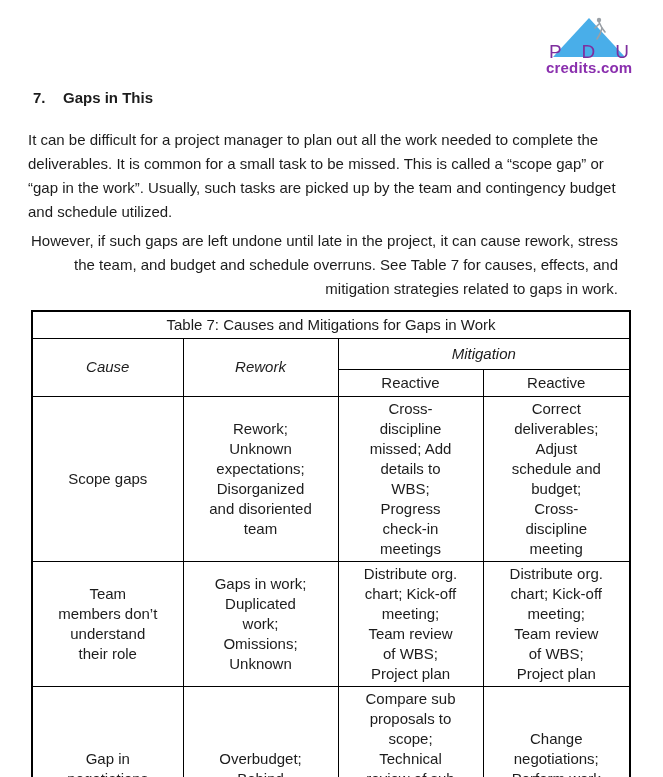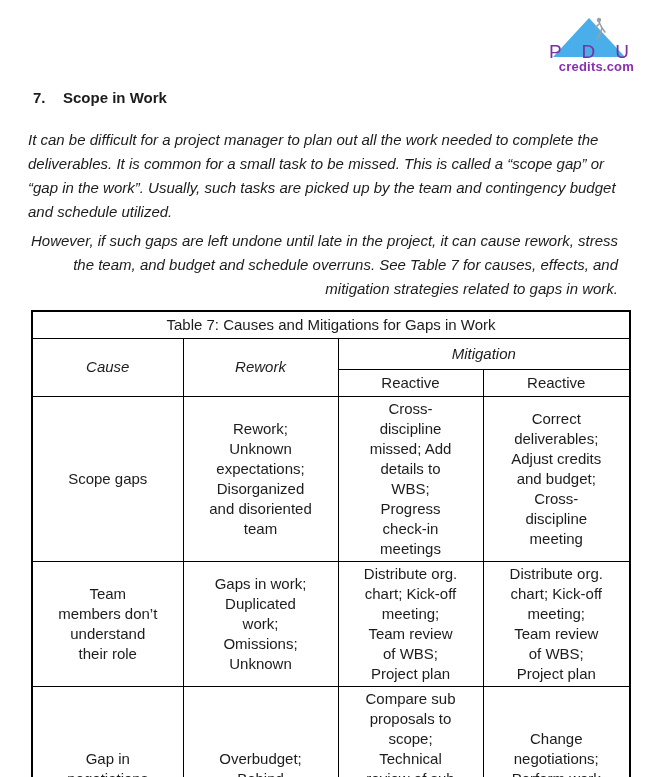--- a/index.html
+++ b/index.html
@@ -26,22 +26,22 @@
     display: flex;
     justify-content: space-between;
     font-size: 19px;
     font-weight: 400;
     color: #7e2f9e;
   }
   .logo-domain {
     position: absolute;
     top: 45px; left: 0;
     width: 88px;
-    text-align: right;
-    font-size: 13px;
+    text-align: left;
+    font-size: 15px;
     font-weight: 700;
     color: #8a2fae;
     letter-spacing: 0.2px;
   }
 
   
   .heading {
     position: absolute;
     top: 89px; left: 33px;
     display: flex;
@@ -52,21 +52,20 @@
   .heading .h-num { width: 30px; }
 
   
   .para {
     position: absolute;
     left: 28px;
     width: 590px;
     font-size: 15px;
     line-height: 24px;
     color: #1c1c1c;
-    font-style: italic;
   }
   .para-1 { top: 128px; }
   .para-2 { top: 229px; text-align: right; }
 
   
   .gaps-table {
     position: absolute;
     top: 310px; left: 31px;
     width: 598px;
     border-collapse: collapse;
@@ -111,21 +110,21 @@
   <div class="logo-letters">
     <span>P</span>
     <span>D</span>
     <span>U</span>
   </div>
   <div class="logo-domain">credits.com</div>
 </div>
 
 <div class="heading">
   <span class="h-num">7.</span>
-  <span class="h-title">Scope in Work</span>
+  <span class="h-title">Gaps in This</span>
 </div>
 
 <p class="para para-1">It can be difficult for a project manager to plan out all the work needed to complete the deliverables. It is common for a small task to be missed. This is called a “scope gap” or “gap in the work”. Usually, such tasks are picked up by the team and contingency budget and schedule utilized.</p>
 <p class="para para-2">However, if such gaps are left undone until late in the project, it can cause rework, stress the team, and budget and schedule overruns. See Table 7 for causes, effects, and mitigation strategies related to gaps in work.</p>
 
 <table class="gaps-table">
   <colgroup>
     <col class="col-cause">
       <col class="col-effect">
       <col class="col-proact">
@@ -141,21 +140,21 @@
       <td colspan="2">Mitigation</td>
     </tr>
     <tr class="row-h2">
       <td>Reactive</td>
       <td>Reactive</td>
     </tr>
     <tr class="row-d1">
       <td>Scope gaps</td>
       <td>Rework; Unknown expectations; Disorganized and disoriented team</td>
       <td>Cross-discipline missed; Add details to WBS; Progress check-in meetings</td>
-      <td>Correct deliverables; Adjust credits and budget; Cross-discipline meeting</td>
+      <td>Correct deliverables; Adjust schedule and budget; Cross-discipline meeting</td>
     </tr>
     <tr class="row-d2">
       <td>Team members don’t understand their role</td>
       <td>Gaps in work; Duplicated work; Omissions; Unknown</td>
       <td>Distribute org. chart; Kick-off meeting; Team review of WBS; Project plan</td>
       <td>Distribute org. chart; Kick-off meeting; Team review of WBS; Project plan</td>
     </tr>
     <tr class="row-d3">
       <td>Gap in negotiations work</td>
       <td>Overbudget; Behind schedule</td>

